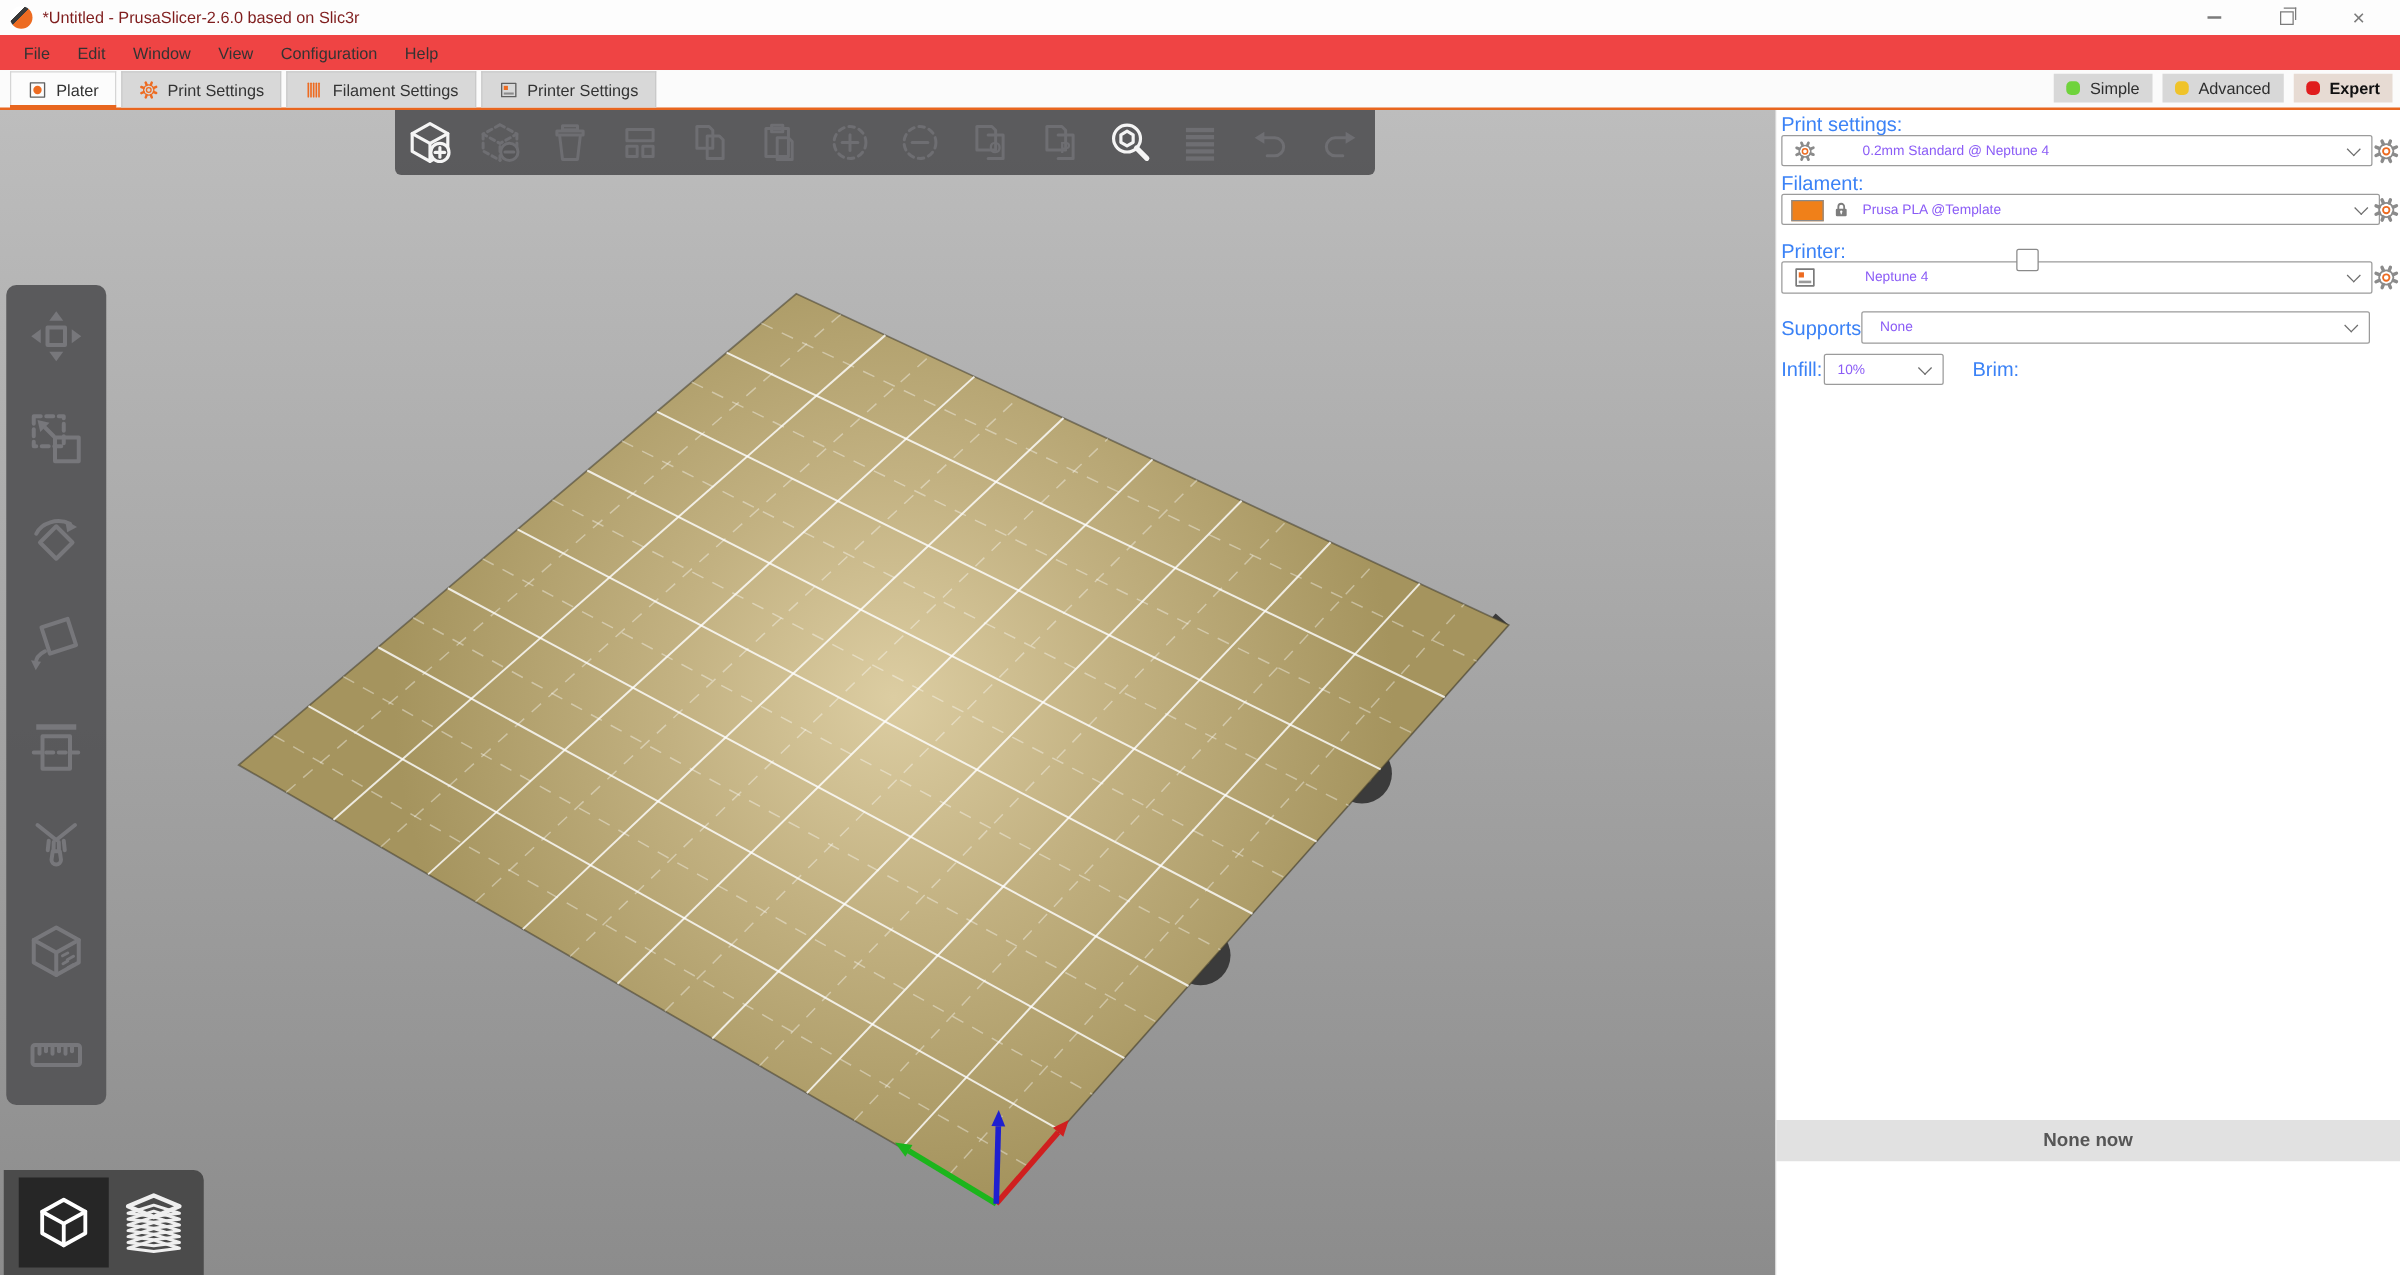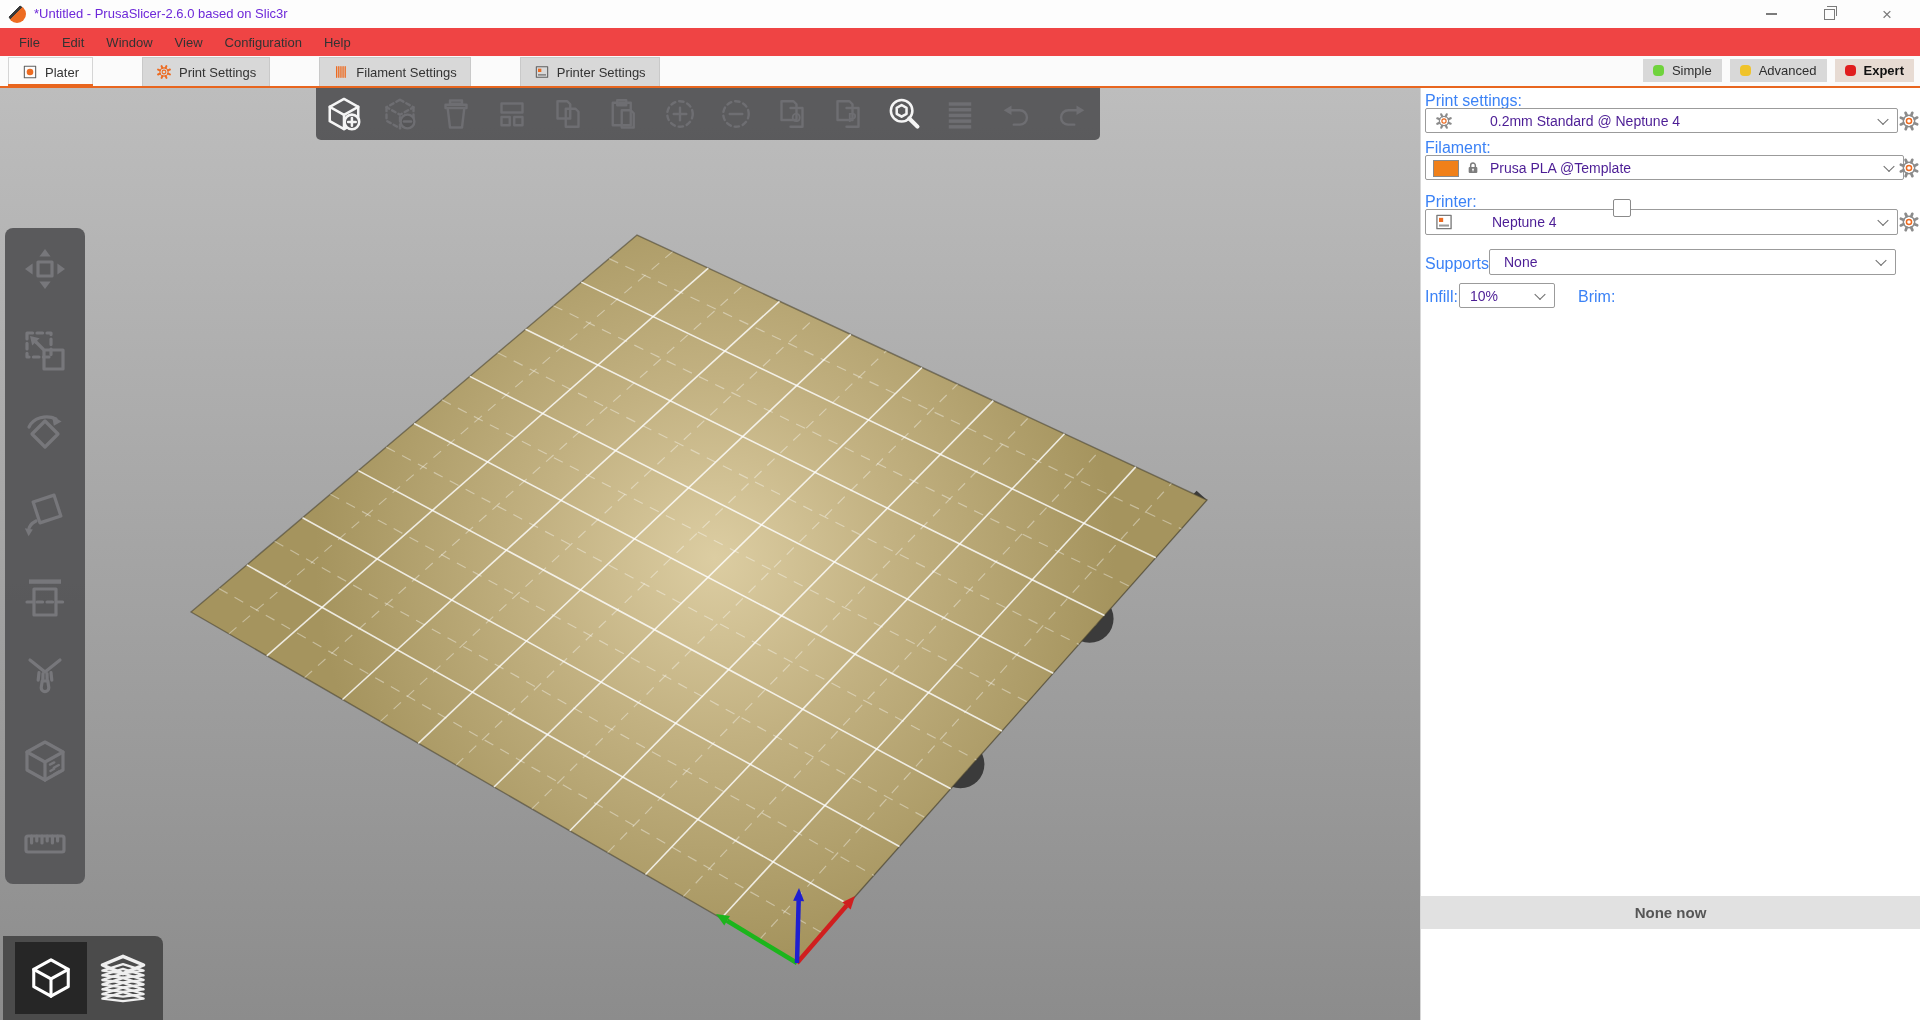--- a/index.html
+++ b/index.html
@@ -3,34 +3,34 @@
 <meta charset="utf-8">
 <style>
   html,body{margin:0;padding:0;background:#222;}
   #app{position:relative;width:1920px;height:1020px;overflow:hidden;
        font-family:"Liberation Sans",sans-serif;background:#fff;user-select:none;}
   .abs{position:absolute;}
   
   #titlebar{left:0;top:0;width:1920px;height:28px;background:#fdfdfd;}
   #logo{left:8px;top:5px;width:18px;height:18px;border-radius:50%;
         background:linear-gradient(135deg,#ffffff 0 34%,#3a3a3a 34% 47%,#ed6b21 47%);}
-  #win-title{left:34px;top:6px;font-size:13px;color:#6d28d9;text-align:right;}
+  #win-title{left:34px;top:6px;font-size:13px;color:#7f1d1d;text-align:right;}
   .winbtn{top:0;width:46px;height:28px;display:flex;align-items:center;justify-content:center;color:#7b7b7b;}
   #btn-min{left:1748px;} #btn-max{left:1806px;} #btn-close{left:1864px;}
   #btn-min i{display:block;width:11px;height:1.5px;background:#7b7b7b;}
   #btn-max i{display:block;width:9px;height:9px;border:1.3px solid #7b7b7b;position:relative;}
   #btn-max i:before{content:"";position:absolute;left:2px;top:-4px;width:9px;height:9px;
         border:1.3px solid #7b7b7b;border-bottom:none;border-left:none;}
   #btn-close span{font-size:17px;line-height:17px;}
   
   #menubar{left:0;top:28px;width:1920px;height:28px;background:#ef4444;display:flex;align-items:center;padding-left:8px;box-sizing:border-box;}
   .menu-item{padding:4px 11px;font-size:13px;color:#333;}
   
   #tabbar{left:0;top:56px;width:1920px;height:30px;background:#fbfbfb;border-bottom:2px solid #e8661f;
-          display:flex;align-items:flex-end;gap:45px;}
+          display:flex;align-items:flex-end;}
   .tab{display:flex;align-items:center;height:29px;padding:0 13px;margin-right:4px;
        background:#d8d8d8;border:1px solid #c9c9c9;border-bottom:none;font-size:13px;color:#333;box-sizing:border-box;position:relative;}
   .tab:first-child{margin-left:8px;}
   .tab.active{background:#fcfcfc;border-color:#d5d5d5;}
   .tab.active:after{content:"";position:absolute;left:-1px;right:-1px;bottom:-2px;height:4px;background:#e8661f;}
   .tab .ticon{width:16px;height:16px;margin-right:7px;display:inline-flex;}
   #modes{position:absolute;right:6px;top:59px;display:flex;gap:8px;}
   .mode{display:flex;align-items:center;height:23px;padding:0 10px;background:#d8d8d8;font-size:13px;color:#2e2e2e;}
   .mode .dot{width:11px;height:11px;border-radius:4px;margin-right:8px;}
   .mode.active{background:#e7dbd3;font-weight:bold;color:#111;}
@@ -48,21 +48,21 @@
   .ltool{width:80px;height:82px;display:flex;align-items:center;justify-content:center;color:#77777b;}
   
   #vswitch{left:3px;top:848px;width:160px;height:84px;background:#4b4b4b;border-radius:0 8px 0 0;
            display:flex;align-items:center;}
   #vs-editor{margin-left:12px;width:72px;height:72px;background:#262626;display:flex;align-items:center;justify-content:center;color:#fff;}
   #vs-preview{width:72px;height:72px;display:flex;align-items:center;justify-content:center;color:#efefef;}
   
   #rightpanel{left:1420px;top:88px;width:500px;height:932px;background:#fff;border-left:1px solid #d7d7d7;box-sizing:border-box;}
   .plabel{font-size:16px;color:#3b82f6;}
   .combo{position:absolute;background:#fff;border:1px solid #9b9b9b;border-radius:2px;box-sizing:border-box;}
-  .combo-text{position:absolute;top:50%;transform:translateY(-50%);font-size:14px;color:#4c1d95;white-space:nowrap;}
+  .combo-text{position:absolute;top:50%;transform:translateY(-50%);font-size:11px;color:#8b5cf6;white-space:nowrap;}
   .chevron{position:absolute;right:10px;top:50%;width:7px;height:7px;border-right:1.6px solid #6d6d6d;
            border-bottom:1.6px solid #6d6d6d;transform:translateY(-70%) rotate(45deg);}
   .gear-btn{position:absolute;width:22px;height:22px;display:flex;align-items:center;justify-content:center;color:#8b8b8b;}
   #swatch{position:absolute;left:7px;top:3.5px;width:26px;height:17px;border:1px solid #8a8a8a;box-sizing:border-box;}
   .mini-icon{position:absolute;left:8px;top:2px;width:20px;height:20px;display:flex;align-items:center;justify-content:center;color:#8b8b8b;}
   #lock{position:absolute;left:39px;top:4px;width:16px;height:16px;}
   #brim-check{position:absolute;left:1613px;top:199px;width:16px;height:16px;border:1px solid #8a8a8a;border-radius:2px;background:#fff;}
   #objtable{position:absolute;left:1423px;top:226px;width:497px;height:656px;border:1px solid #7f7f7f;box-sizing:border-box;background:#fff;}
   #objhead{display:flex;height:26px;border-bottom:1px solid #c6c6c6;background:#fbfbfb;font-size:13px;color:#2c2c2c;align-items:center;}
   #col-name{width:233px;padding-left:10px;box-sizing:border-box;border-right:1px solid #c9c9c9;height:26px;display:flex;align-items:center;}

